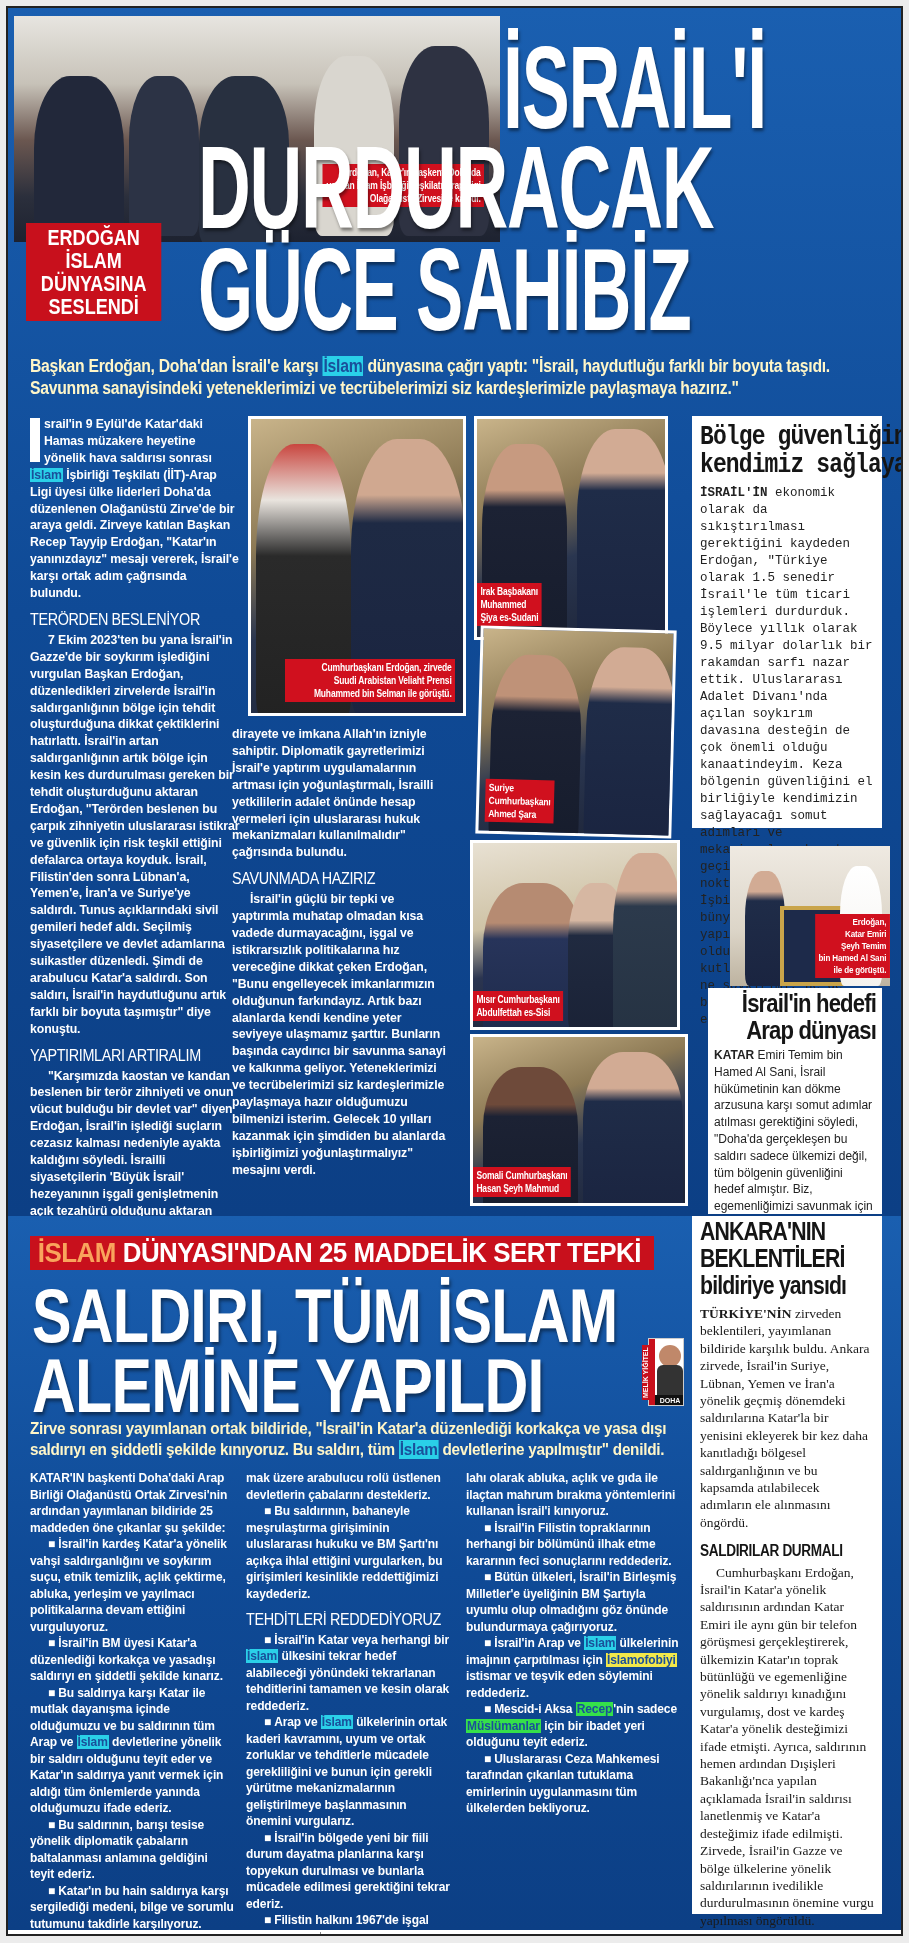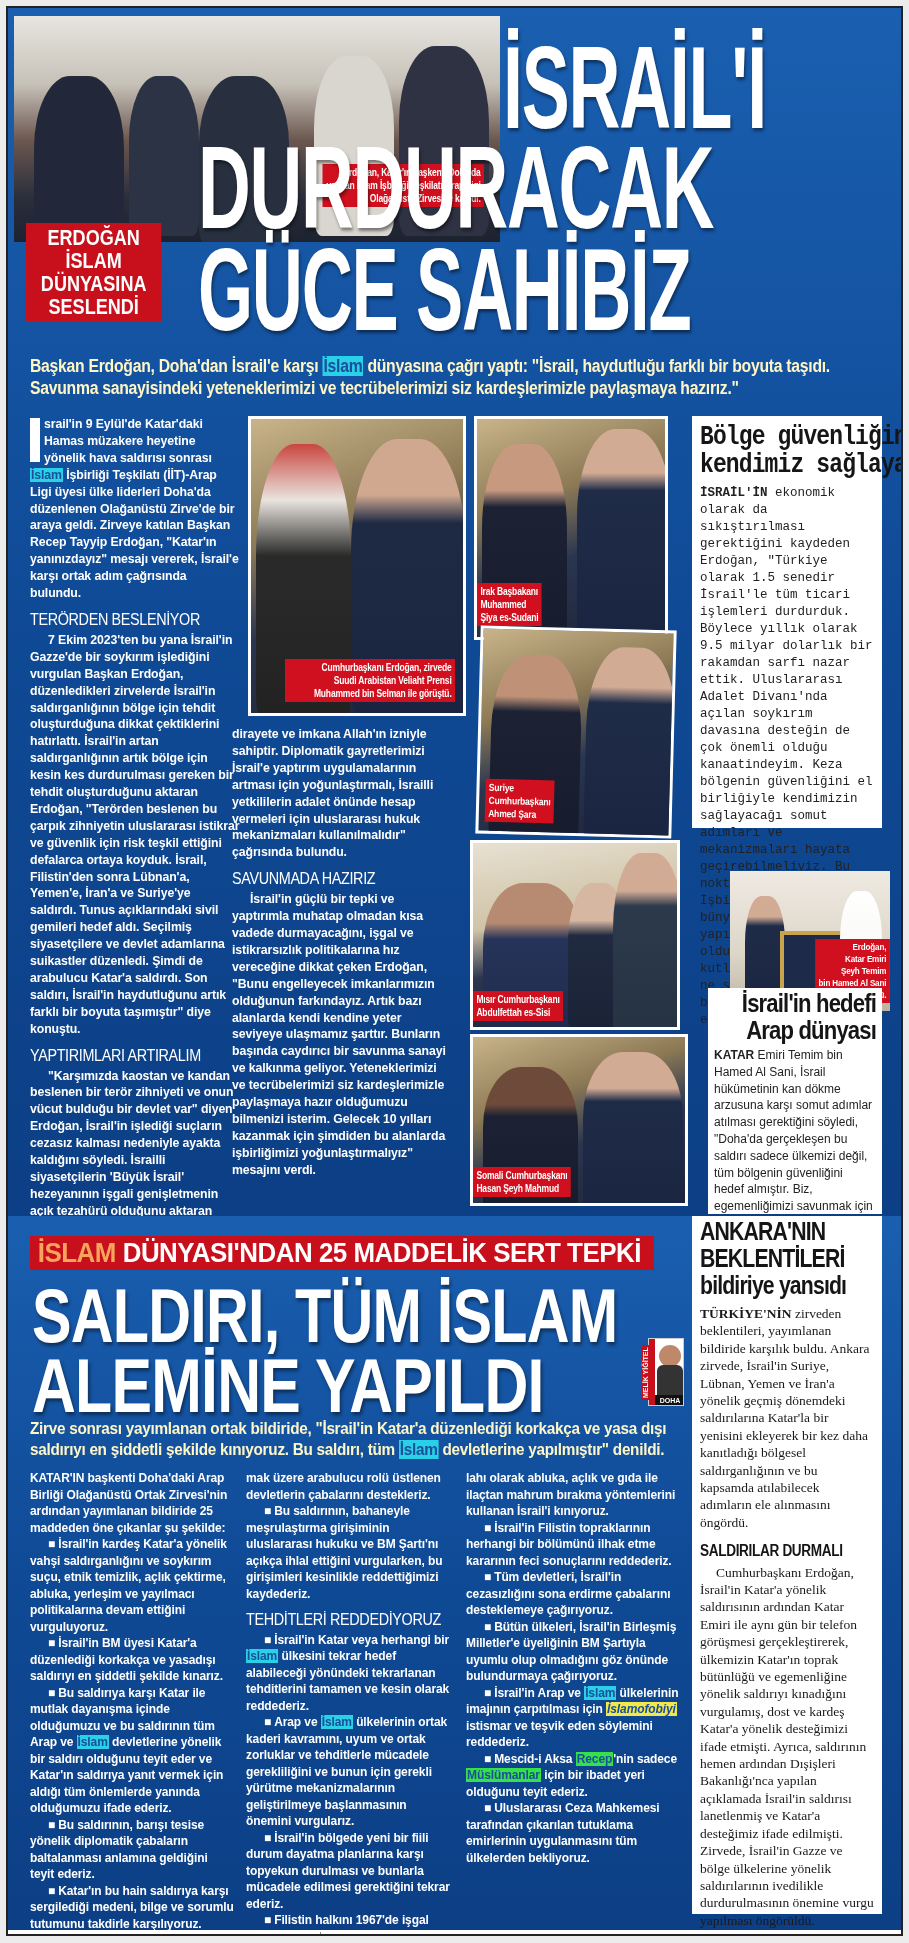--- a/index.html
+++ b/index.html
@@ -12,21 +12,21 @@
   .ph-bg1 { background: linear-gradient(160deg,#c9b48a 0%,#8d7a55 35%,#2a3650 60%,#1c2336 100%); }
   .ph-bg2 { background: linear-gradient(170deg,#e8e1d3 0%,#cfc3a6 40%,#2b3550 62%,#1a2236 100%); }
   .person { position: absolute; border-radius: 40% 40% 10% 10%; }
   .caption { position: absolute; background: #d0101e; color: #fff; font-family: "Liberation Sans", sans-serif; font-weight: bold; font-size: 10px; line-height: 13px; padding: 2px 4px; letter-spacing: -0.2px; transform: scaleX(0.85); transform-origin: left center; }
   .caption.right { text-align: right; transform-origin: right center; }
   .headline-big { position: absolute; color: #fff; font-family: "Liberation Sans", sans-serif; font-weight: bold; letter-spacing: -2px; text-shadow: 2px 3px 4px rgba(0,0,0,0.45); transform-origin: left top; white-space: nowrap; }
   .kicker { position: absolute; background: #c8101c; color: #fff; font-weight: bold; text-align: center; line-height: 1.05; padding: 3px 4px; font-size: 22px; transform: scaleX(0.82); transform-origin: left top; }
   .subtitle { position: absolute; color: #fff6c8; font-weight: bold; font-size: 17.5px; line-height: 22px; letter-spacing: -0.3px; transform: scaleX(0.9); transform-origin: left top; }
   .hl-cyan { background: #2ad0e8; color: #1a4f9a; padding: 0 1px; }
   .hl-pink { background: #f06bb8; color: #fff; padding: 0 1px; }
-  .hl-yellow { background: #f2e84a; color: #1a4f9a; padding: 0 1px; font-style: italic; }
+  .hl-yellow { background: #f2e84a; color: #1a4f9a; padding: 0 1px; }
   .hl-green { background: #35e04a; color: #1a4f9a; padding: 0 1px; }
   .body-text { position: absolute; color: #fff; font-weight: bold; font-size: 12.3px; line-height: 16.9px; letter-spacing: -0.1px; }
   .body-text p { text-indent: 18px; }
   .body-text p.noindent { text-indent: 0; }
   .section-h { font-weight: normal; font-size: 16px; color: #fff; margin: 10px 0 3px; letter-spacing: -0.4px; transform: scaleX(0.9); transform-origin: left top; white-space: nowrap; }
   .whitebox { position: absolute; background: #fff; }
   .box-h { color: #151515; font-weight: bold; letter-spacing: -1px; line-height: 1.02; transform: scaleX(0.85); transform-origin: left top; white-space: nowrap; }
   .box-text { color: #222; font-size: 12.5px; line-height: 17px; }
   .serif { font-family: "Liberation Serif", serif; font-size: 13.5px; line-height: 17.4px; color: #1a1a1a; }
   .dropcap { float: left; width: 10px; height: 44px; background: #fff; margin: 2px 4px 0 0; }
@@ -133,21 +133,21 @@
   </div>
 
   <div class="whitebox" style="left:684px;top:408px;width:190px;height:412px;padding:8px 8px;font-family:Liberation Mono, monospace;">
     <div class="box-h" style="font-size:27px;">
       <div>Bölge güvenliğini</div>
       <div>kendimiz sağlayalım</div>
     </div>
     <p class="box-text" style="margin-top:6px;"><b>İSRAİL'İN</b><span> ekonomik olarak da sıkıştırılması gerektiğini kaydeden Erdoğan, "Türkiye olarak 1.5 senedir İsrail'le tüm ticari işlemleri durdurduk. Böylece yıllık olarak 9.5 milyar dolarlık bir rakamdan sarfı nazar ettik. Uluslararası Adalet Divanı'nda açılan soykırım davasına desteğin de çok önemli olduğu kanaatindeyim. Keza bölgenin güvenliğini el birliğiyle kendimizin sağlayacağı somut adımları ve mekanizmaları hayata geçirebilmeliyiz. Bu noktada </span><span class="hl-pink">İslam</span><span> İşbirliği Teşkilatı bünyesinde yapılabilecekler olduğuna inanıyorum. Bu kutlu davada ne tehcir, ne soykırımı, ne de bölünmüşlüğü kabul edebiliriz" dedi.</span></p>
   </div>
 
-  <div class="photo" style="left:722px;top:838px;width:160px;height:140px;background:linear-gradient(180deg,#efeae2 0%,#dcd5c8 60%,#bdb3a0 100%);border:none;margin-top:25px;">
+  <div class="photo" style="left:722px;top:838px;width:160px;height:140px;background:linear-gradient(180deg,#efeae2 0%,#dcd5c8 60%,#bdb3a0 100%);border:none;">
     <div class="person" style="left:15px;top:25px;width:40px;height:115px;background:linear-gradient(180deg,#d2ab94 0%,#d2ab94 18%,#1f2c48 26%,#1a2440 100%);"></div>
     <div class="abs" style="left:50px;top:60px;width:85px;height:80px;background:#1d2a4a;border:4px solid #c9a44a;"></div>
     <div class="person" style="left:110px;top:20px;width:42px;height:120px;background:linear-gradient(180deg,#fff 0%,#f4f2ee 100%);"></div>
     <div class="caption right" style="right:0;top:68px;font-size:9.5px;line-height:12px;">
       <div>Erdoğan,</div>
       <div>Katar Emiri</div>
       <div>Şeyh Temim</div>
       <div>bin Hamed Al Sani</div>
       <div>ile de görüştü.</div>
     </div>
@@ -199,21 +199,20 @@
     <p class="bullet"><span>İsrail'in Katar veya herhangi bir </span><span class="hl-cyan">İslam</span><span> ülkesini tekrar hedef alabileceği yönündeki tekrarlanan tehditlerini tamamen ve kesin olarak reddederiz.</span></p>
     <p class="bullet"><span>Arap ve </span><span class="hl-cyan">İslam</span><span> ülkelerinin ortak kaderi kavramını, uyum ve ortak zorluklar ve tehditlerle mücadele gerekliliğini ve bunun için gerekli yürütme mekanizmalarının geliştirilmeye başlanmasının önemini vurgularız.</span></p>
     <p class="bullet">İsrail'in bölgede yeni bir fiili durum dayatma planlarına karşı topyekun durulması ve bunlarla mücadele edilmesi gerektiğini tekrar ederiz.</p>
     <p class="bullet">Filistin halkını 1967'de işgal edilen topraklarından çıkarmaya yönelik her türlü girişimi kınıyoruz.</p>
 
   </div>
 
   <div class="body-text" style="left:458px;top:1462px;width:214px;font-size:12px;line-height:16.5px;">
     <p class="noindent">lahı olarak abluka, açlık ve gıda ile ilaçtan mahrum bırakma yöntemlerini kullanan İsrail'i kınıyoruz.</p>
     <p class="bullet">İsrail'in Filistin topraklarının herhangi bir bölümünü ilhak etme kararının feci sonuçlarını reddederiz.</p>
-    <p class="bullet">Tüm devletleri, İsrail'in cezasızlığını sona erdirme çabalarını desteklemeye çağırıyoruz.</p>
     <p class="bullet">Bütün ülkeleri, İsrail'in Birleşmiş Milletler'e üyeliğinin BM Şartıyla uyumlu olup olmadığını göz önünde bulundurmaya çağırıyoruz.</p>
     <p class="bullet"><span>İsrail'in Arap ve </span><span class="hl-cyan">İslam</span><span> ülkelerinin imajının çarpıtılması için </span><span class="hl-yellow">İslamofobiyi</span><span> istismar ve teşvik eden söylemini reddederiz.</span></p>
     <p class="bullet"><span>Mescid-i Aksa </span><span class="hl-green">Recep</span><span>'nin sadece </span><span class="hl-green">Müslümanlar</span><span> için bir ibadet yeri olduğunu teyit ederiz.</span></p>
     <p class="bullet">Uluslararası Ceza Mahkemesi tarafından çıkarılan tutuklama emirlerinin uygulanmasını tüm ülkelerden bekliyoruz.</p>
   </div>
 
   <div class="whitebox" style="left:684px;top:1208px;width:190px;height:698px;padding:2px 8px;">
     <div class="box-h" style="font-size:25px;line-height:27px;">
       <div>ANKARA'NIN</div>
       <div>BEKLENTİLERİ</div>

